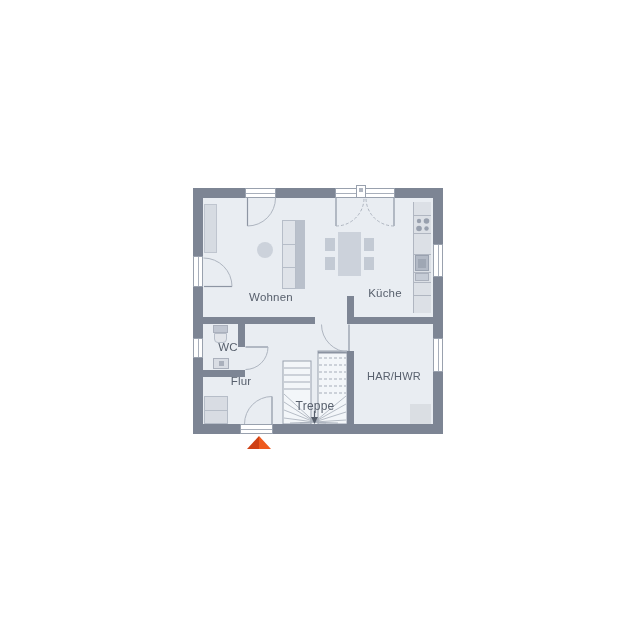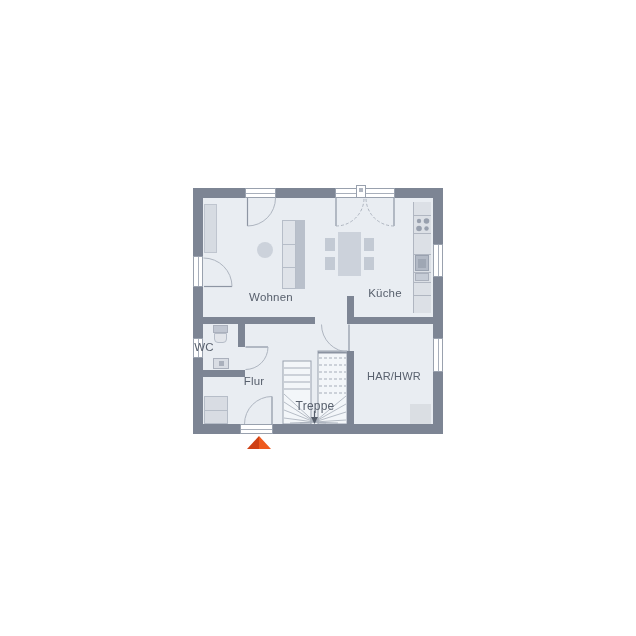--- a/index.html
+++ b/index.html
@@ -53,22 +53,22 @@
   .wc-tank{left:213px;top:325px;width:15px;height:8px;background:#c0c6d1;border:1px solid #aab0bc;}
   .wc-bowl{left:214px;top:333px;width:13px;height:10px;background:#e2e5ea;border:1px solid #b6bdc8;border-radius:0 0 4px 4px;}
   .wc-sink{left:213px;top:358px;width:16px;height:11px;background:#d9dde4;border:1px solid #aab0bc;}
   .wc-sink::after{content:"";position:absolute;left:5px;top:2px;width:5px;height:5px;background:#aab0bc;}
   .wardrobe{left:204px;top:396px;width:24px;height:28px;background:#d8dce3;border:1px solid #b6bdc8;}
   .wardrobe::after{content:"";position:absolute;left:0;top:13px;width:100%;height:1px;background:#b6bdc8;}
   
   .lbl{z-index:6;color:#58606d;font-size:11.5px;white-space:nowrap;transform:translate(-50%,-50%);letter-spacing:.2px;}
   .lbl-wohnen{left:271px;top:297px;}
   .lbl-kueche{left:385px;top:293px;}
-  .lbl-wc{left:204px;top:347px;}
-  .lbl-flur{left:254px;top:381px;}
+  .lbl-wc{left:228px;top:347px;}
+  .lbl-flur{left:241px;top:381px;}
   .lbl-treppe{left:315px;top:406px;font-size:12px;}
   .lbl-har{left:394px;top:376px;font-size:11px;}
   svg.overlay{position:absolute;left:0;top:0;z-index:3;}
 </style>
 </head>
 <body>
 
 <div class="canvas">
 
   <div class="abs floor"></div>

